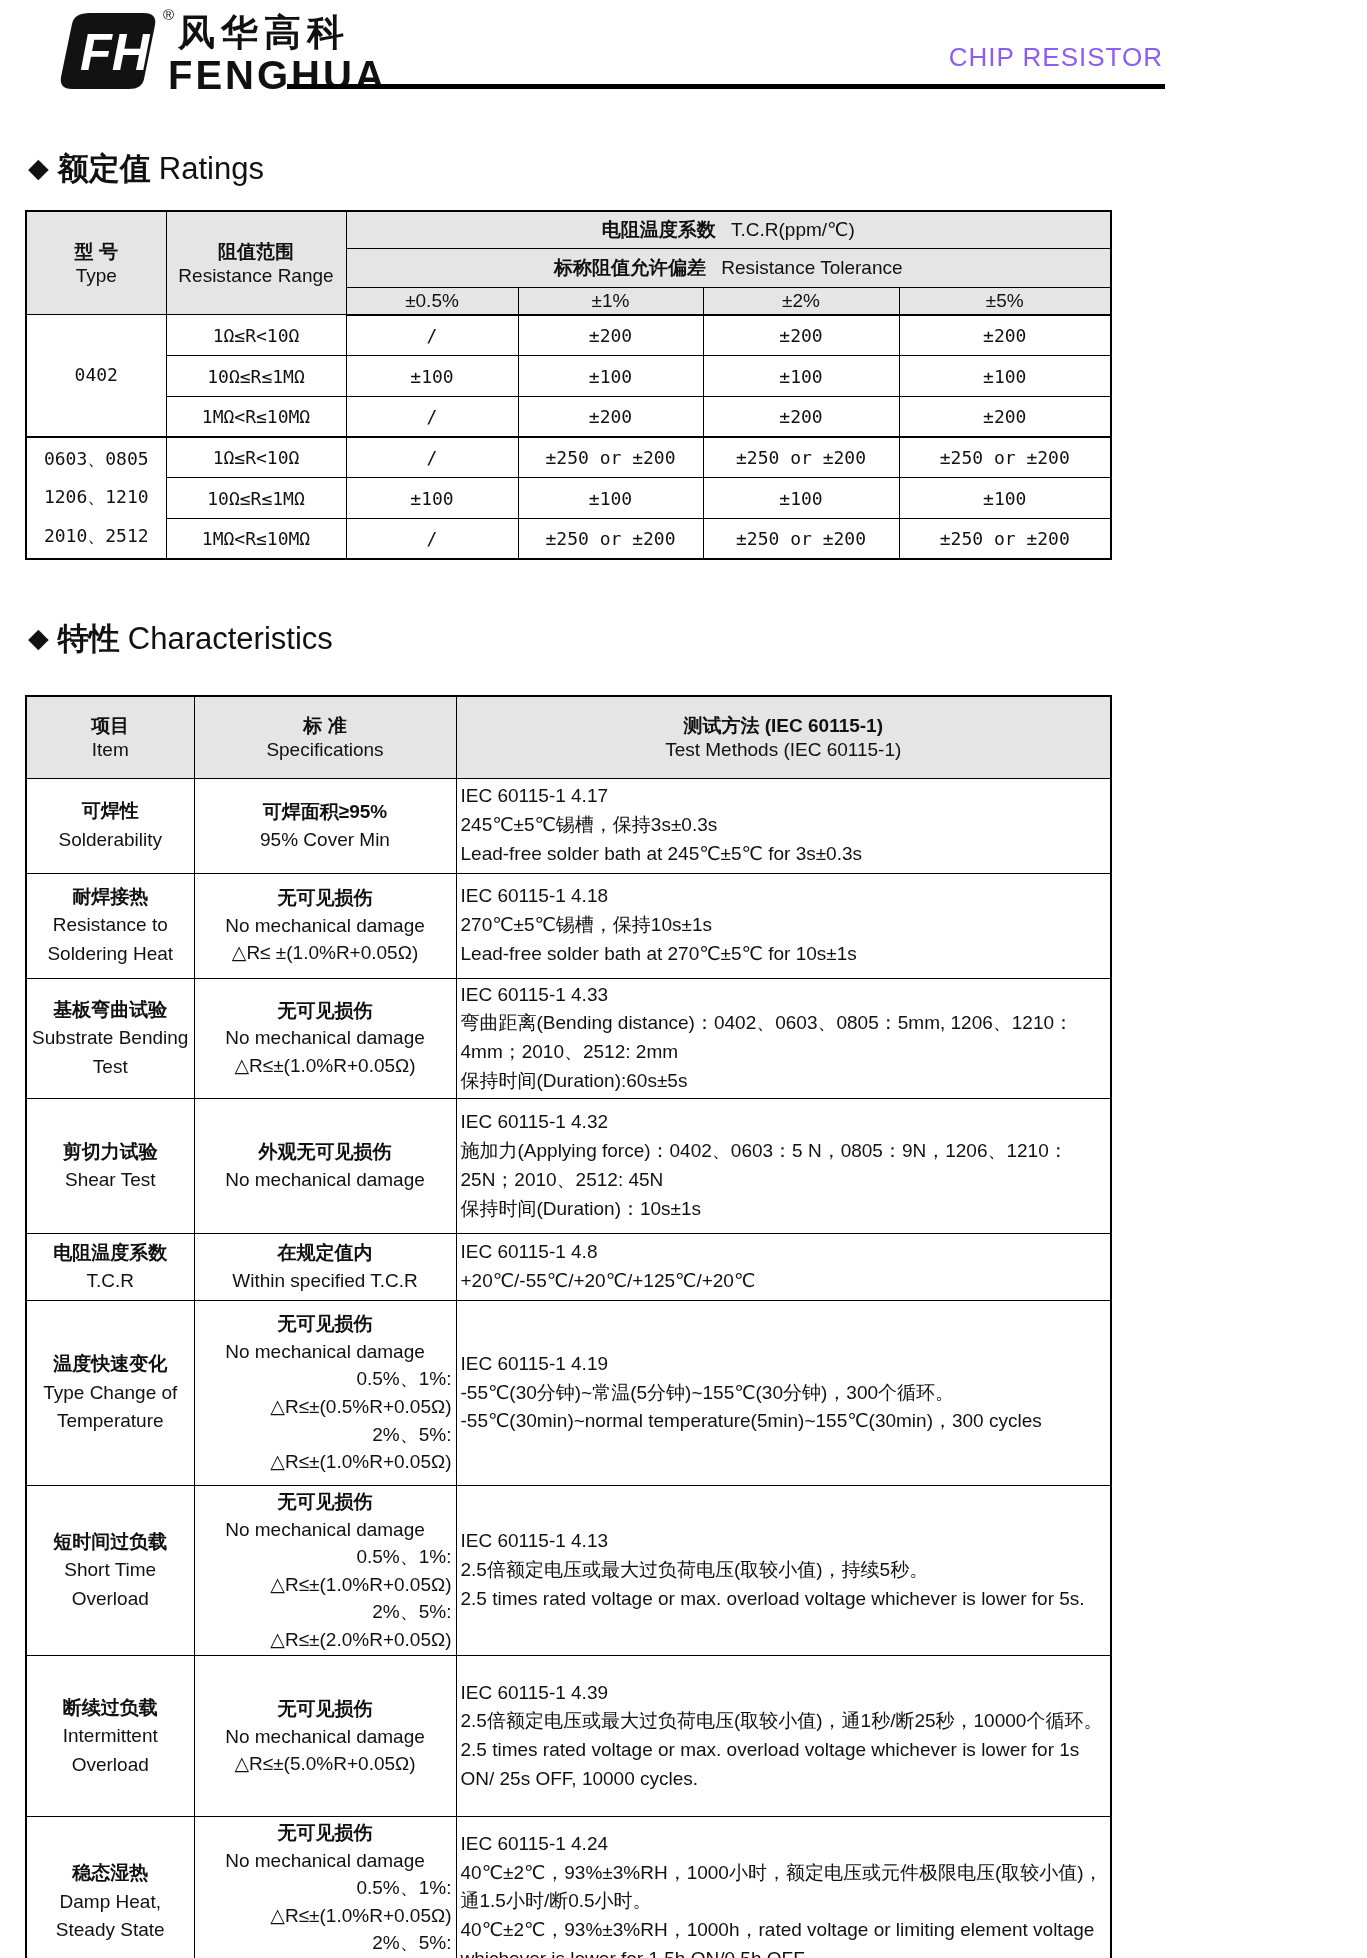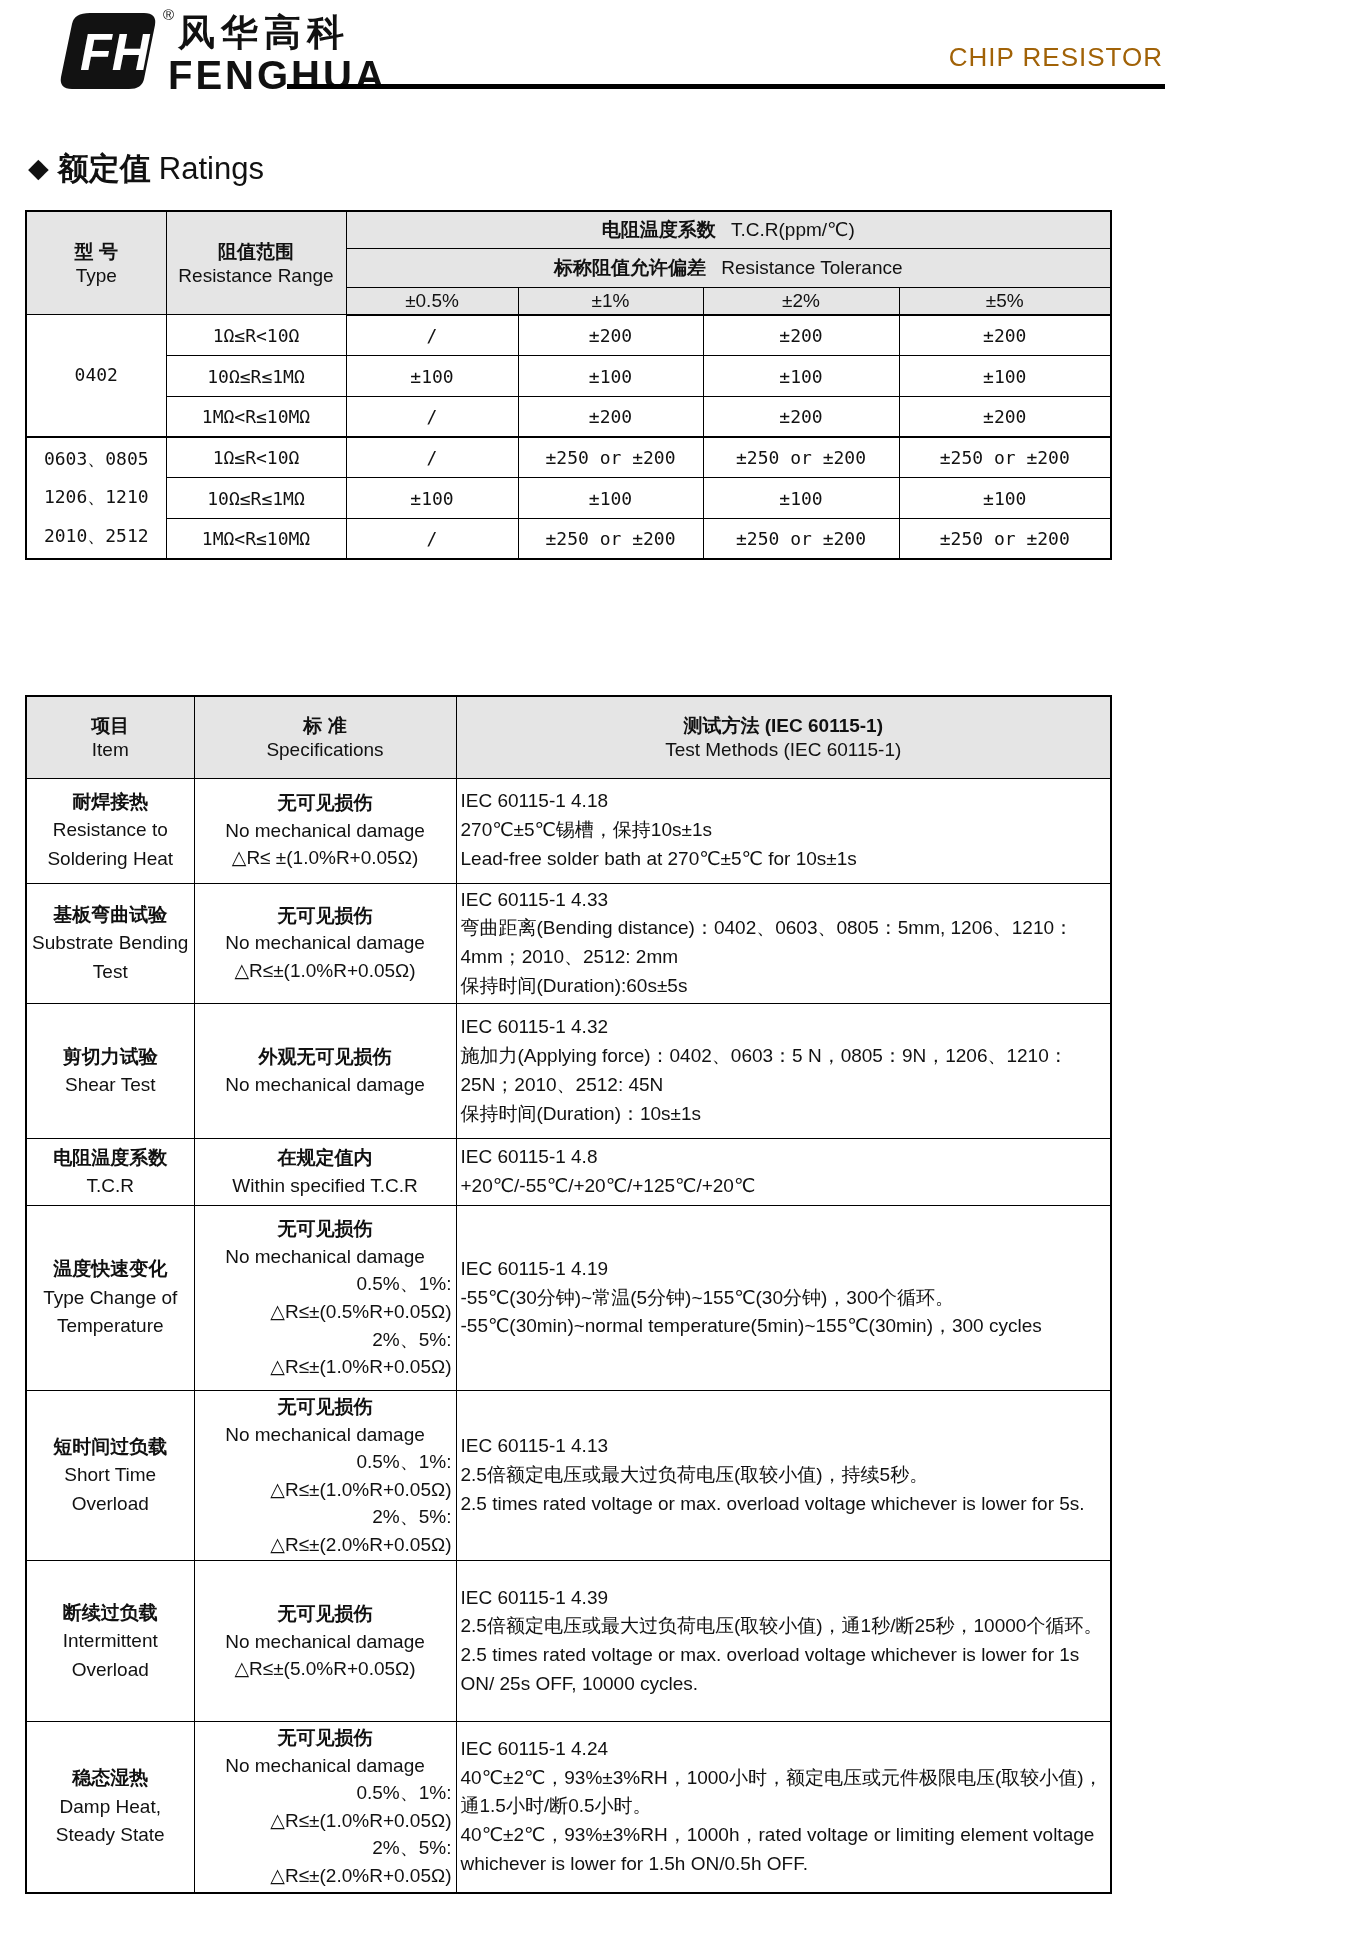--- a/index.html
+++ b/index.html
@@ -5,21 +5,21 @@
   html,body{margin:0;padding:0;background:#fff;}
   .page{position:relative;width:1367px;height:1958px;background:#fff;
         font-family:"Liberation Sans","DejaVu Sans",sans-serif;color:#111;}
 
   
   .logo{position:absolute;left:56px;top:10px;width:110px;height:82px;}
   .logo .reg{position:absolute;right:-8px;top:-4px;font-size:15px;color:#111;}
   .brand{position:absolute;left:168px;top:14px;}
   .brand-cn{font-size:37px;font-weight:bold;letter-spacing:6px;line-height:1.05;margin-left:10px;}
   .brand-en{font-size:40px;font-weight:bold;letter-spacing:3px;line-height:1.1;}
-  .doc-title{position:absolute;top:42px;right:204px;font-size:26px;letter-spacing:1px;color:#a16207;}
+  .doc-title{position:absolute;top:42px;right:204px;font-size:26px;letter-spacing:1px;color:#8b5cf6;}
   .header-rule{position:absolute;left:287px;top:84px;width:878px;height:5px;background:#000;}
 
   
   .section-title{position:absolute;left:28px;font-size:31px;white-space:nowrap;}
   .section-title .diamond{font-size:27px;margin-right:9px;vertical-align:2px;}
   .section-title .t-cn{font-weight:bold;}
   .section-title .t-en{font-weight:normal;margin-left:8px;}
   #ratings-title{top:148px;}
   #characteristics-title{top:618px;}
 
@@ -154,20 +154,23 @@
       <tr style="height:40px">
         <td>1MΩ&lt;R≤10MΩ</td>
         <td>/</td>
         <td>±250 or ±200</td>
         <td>±250 or ±200</td>
         <td>±250 or ±200</td>
       </tr>
     </tbody>
   </table>
 
+  <div class="section-title" id="characteristics-title">
+    <span class="diamond">◆</span><span class="t-cn">特性</span><span class="t-en">Characteristics</span>
+  </div>
 
   <table class="tbl" id="characteristics-table">
     <colgroup>
       <col style="width:168px">
         <col style="width:262px">
         <col style="width:655px">
     </colgroup>
     <thead>
       <tr style="height:82px">
         <th>
@@ -178,20 +181,34 @@
           <div class="cn">标 准</div>
           <div class="en">Specifications</div>
         </th>
         <th>
           <div class="cn">测试方法 (IEC 60115-1)</div>
           <div class="en">Test Methods (IEC 60115-1)</div>
         </th>
       </tr>
     </thead>
     <tbody>
+      <tr style="height:95px">
+        <td class="item-cell">
+          <span class="cn">可焊性</span>
+          <span class="en pre">Solderability</span>
+        </td>
+        <td class="spec-cell">
+          <div class="spec-cn">可焊面积≥95%</div>
+          <div class="spec-center pre">95% Cover Min</div>
+          <div class="spec-left pre"></div>
+        </td>
+        <td class="method-cell pre">IEC 60115-1 4.17
+245℃±5℃锡槽，保持3s±0.3s
+Lead-free solder bath at 245℃±5℃ for 3s±0.3s</td>
+      </tr>
       <tr style="height:105px">
         <td class="item-cell">
           <span class="cn">耐焊接热</span>
           <span class="en pre">Resistance to
 Soldering Heat</span>
         </td>
         <td class="spec-cell">
           <div class="spec-cn">无可见损伤</div>
           <div class="spec-center pre">No mechanical damage
 △R≤ ±(1.0%R+0.05Ω)</div>

